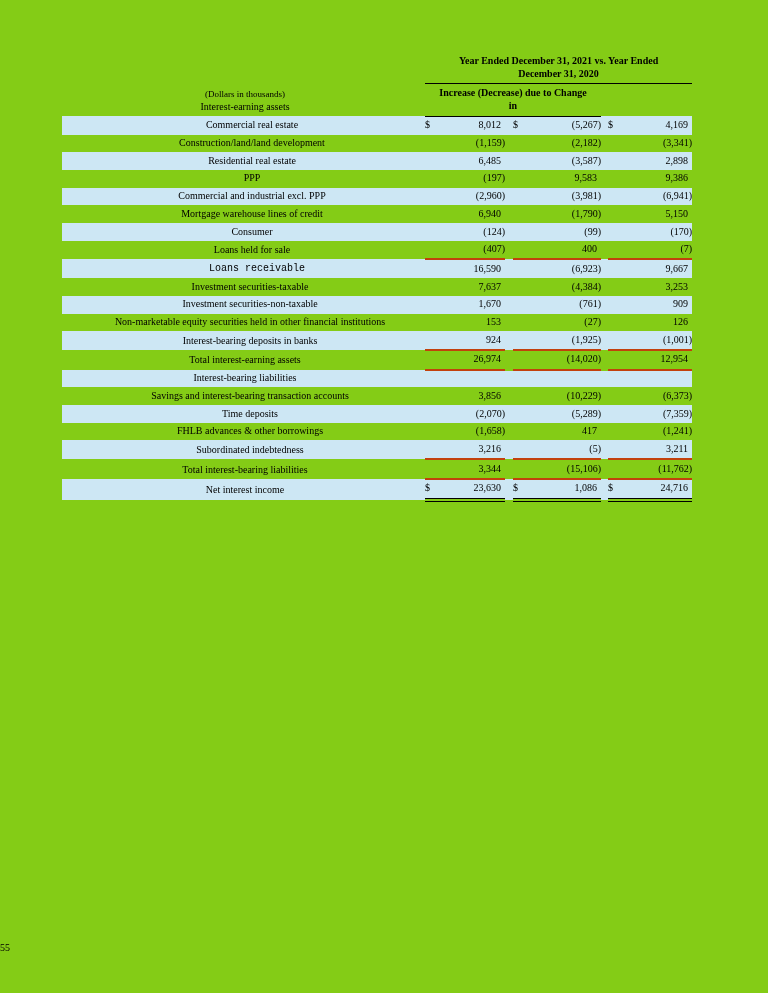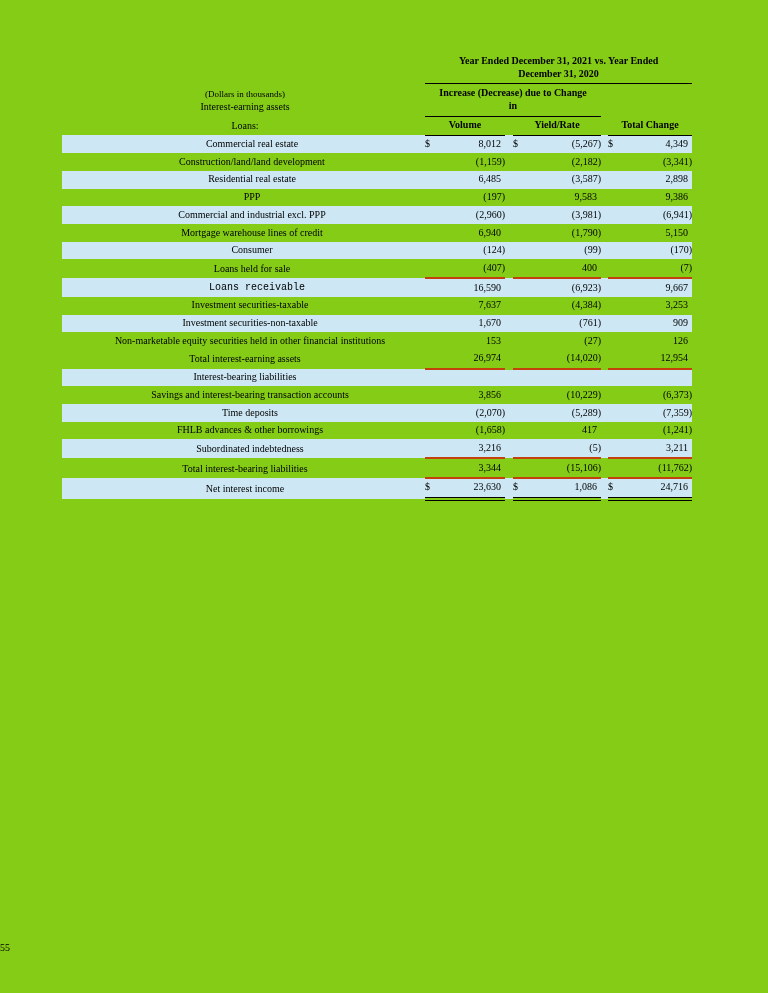--- a/index.html
+++ b/index.html
@@ -102,40 +102,32 @@
           <div class="note-line1">(Dollars in thousands)</div>
           <div class="note-line2">Interest-earning assets</div>
         </td>
         <td colspan="5" class="sub-hdr">
           <div>Increase (Decrease) due to Change</div>
           <div>in</div>
         </td>
         <td></td>
         <td colspan="2"></td>
       </tr>
-      <tr>
-        <td class="label ind0">Loans:</td>
-        <td colspan="2" class="col-hdr">Volume</td>
-        <td></td>
-        <td colspan="2" class="col-hdr">Yield/Rate</td>
-        <td></td>
-        <td colspan="2" class="col-hdr">Total Change</td>
-      </tr>
     </thead>
     <tbody id="table-body">
         <tr class="shaded">
           <td class="label ind2">Commercial real estate</td>
           <td class="d">$</td>
           <td class="v pos">8,012</td>
           <td class="gap"></td>
           <td class="d">$</td>
           <td class="v">(5,267)</td>
           <td class="gap"></td>
           <td class="d">$</td>
-          <td class="v pos">4,349</td>
+          <td class="v pos">4,169</td>
         </tr>
         <tr>
           <td class="label ind2">Construction/land/land development</td>
           <td class="d"></td>
           <td class="v">(1,159)</td>
           <td class="gap"></td>
           <td class="d"></td>
           <td class="v">(2,182)</td>
           <td class="gap"></td>
           <td class="d"></td>
@@ -243,20 +235,31 @@
         <tr>
           <td class="label ind1">Non-marketable equity securities held in other financial institutions</td>
           <td class="d"></td>
           <td class="v pos">153</td>
           <td class="gap"></td>
           <td class="d"></td>
           <td class="v">(27)</td>
           <td class="gap"></td>
           <td class="d"></td>
           <td class="v pos">126</td>
+        </tr>
+        <tr class="shaded">
+          <td class="label ind1">Interest-bearing deposits in banks</td>
+          <td class="d u1"></td>
+          <td class="v pos u1">924</td>
+          <td class="gap"></td>
+          <td class="d u1"></td>
+          <td class="v u1">(1,925)</td>
+          <td class="gap"></td>
+          <td class="d u1"></td>
+          <td class="v u1">(1,001)</td>
         </tr>
         <tr>
           <td class="label ind0">Total interest-earning assets</td>
           <td class="d u1"></td>
           <td class="v pos u1">26,974</td>
           <td class="gap"></td>
           <td class="d u1"></td>
           <td class="v u1">(14,020)</td>
           <td class="gap"></td>
           <td class="d u1"></td>

